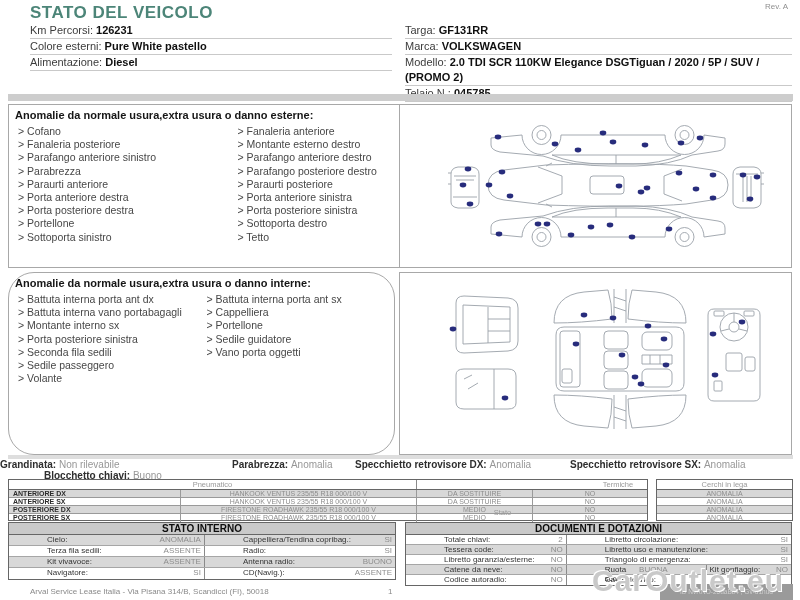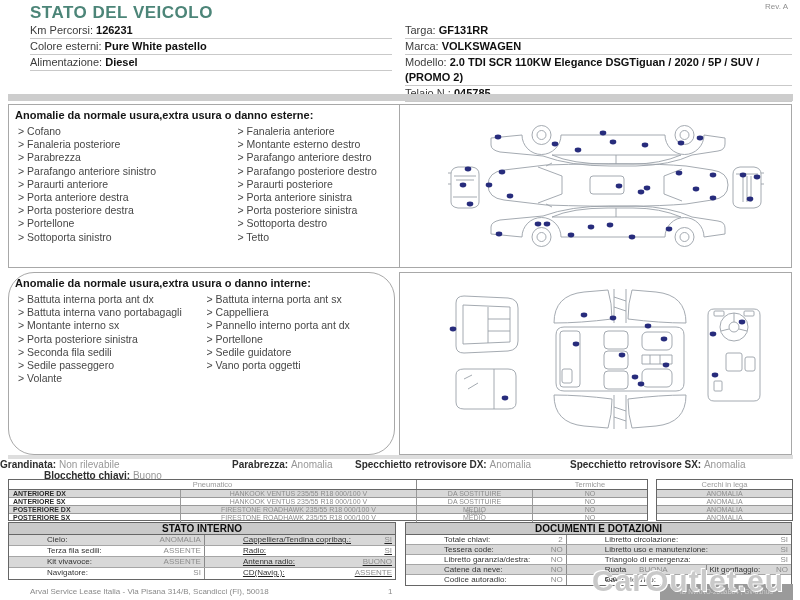--- a/index.html
+++ b/index.html
@@ -44,21 +44,21 @@
   .sum-item:nth-of-type(1){ left:0; }
   .sum-item:nth-of-type(2){ left:232px; }
   .sum-item:nth-of-type(3){ left:355px; }
   .sum-item:nth-of-type(4){ left:570px; }
   #summary-line2 { left:8px; top:470px; font-size:10px; white-space:nowrap;padding-left:36px; }
   .s-lbl { font-weight:bold; color:#2e2e2e; }
   .s-val { color:#979797; }
 
   
   #tyre-main { left:8px; top:479px; width:640px; height:42px; border:1px solid #666; font-size:7px; background:#fff; }
-  .t-hrow { display:flex; height:10px; line-height:9px; border-bottom:1px solid #666; color:#9a9a9a; font-size:7.5px; }
+  .t-hrow { display:flex; height:10px; line-height:9px; border-bottom:1px solid #666; color:#9a9a9a; font-size:7.5px;gap:28px; }
   .t-h1 { width:408px; text-align:center; border-right:1px solid #8a8a8a; }
   .t-h2 { width:116px; text-align:center; border-right:1px solid #8a8a8a;margin-top:28px; }
   .t-h3 { flex:1; text-align:center; }
   .t-row { display:flex; height:8px; line-height:7px; border-bottom:1px solid #9a9a9a; }
   .t-row:last-child { border-bottom:none; }
   .t-pos   { width:172px; font-weight:bold; color:#2d2d2d; padding-left:4px; border-right:1px solid #9a9a9a; }
   .t-tyre  { width:236px; text-align:center; color:#8d8d8d; border-right:1px solid #9a9a9a; }
   .t-state { width:116px; text-align:center; color:#8d8d8d; border-right:1px solid #9a9a9a; }
   .t-therm { flex:1; text-align:center; color:#8d8d8d; }
   #rim-table { left:656px; top:479px; width:137px; height:42px; border:1px solid #666; background:#fff; }
@@ -70,21 +70,21 @@
   
   .info { position:absolute; border:1px solid #666; background:#fff; }
   #stato-t { left:8px; top:522px; width:388px; }
   #docs-t  { left:405px; top:522px; width:387px; }
   .info-h { height:12px; line-height:12px; background:#c9c9c9; border-bottom:1px solid #666; font-size:10px; font-weight:bold; text-align:center; color:#0d0d0d; }
   .i-row { display:flex; border-bottom:1px solid #a6a6a6; font-size:8px; }
   #stato-t .i-row { height:11px; line-height:10px; }
   #docs-t  .i-row { height:10px; line-height:9px; }
   .i-row:last-child { border-bottom:none; }
   .i-half { display:flex; }
-  #stato-t .hl { width:50.5%; } #stato-t .hr { width:49.5%; border-left:1px solid #8a8a8a;text-decoration:underline; }
+  #stato-t .hl { width:50.5%; } #stato-t .hr { width:49.5%; border-left:1px solid #8a8a8a; }
   #docs-t  .hl { width:41.5%; } #docs-t  .hr { width:58.5%; border-left:1px solid #8a8a8a; }
   .i-pair { flex:1; display:flex; justify-content:space-between; padding:0 3px;margin-left:35px; }
   .i-pair + .i-pair { border-left:1px solid #8a8a8a; flex:1.25; }
   .i-lbl { color:#343434; }
   .i-val { color:#8d8d8d; }
 
   
   .footer { left:30px; top:587px; font-size:8px; color:#8a8a8a; }
   .pagenum { left:388px; top:587px; font-size:8px; color:#8a8a8a; }
   .id-strip { left:660px; top:584px; width:133px; height:16px; background:#9a9a9a; font-size:6.5px;
@@ -115,22 +115,22 @@
 
 <div class="abs gray-band"></div>
 <div class="abs gray-band2"></div>
 
 <div class="panel" id="ext-list">
   <div class="panel-title">Anomalie da normale usura,extra usura o danno esterne:</div>
   <div class="cols">
     <div class="col" id="ext-col1">
         <div class="itm">Cofano</div>
         <div class="itm">Fanaleria posteriore</div>
+        <div class="itm">Parafango anteriore sinistro</div>
         <div class="itm">Parabrezza</div>
-        <div class="itm">Parafango anteriore sinistro</div>
         <div class="itm">Paraurti anteriore</div>
         <div class="itm">Porta anteriore destra</div>
         <div class="itm">Porta posteriore destra</div>
         <div class="itm">Portellone</div>
         <div class="itm">Sottoporta sinistro</div>
       </div>
     <div class="col" id="ext-col2">
         <div class="itm">Fanaleria anteriore</div>
         <div class="itm">Montante esterno destro</div>
         <div class="itm">Parafango anteriore destro</div>
@@ -231,21 +231,20 @@
         <div class="itm">Battuta interna vano portabagagli</div>
         <div class="itm">Montante interno sx</div>
         <div class="itm">Porta posteriore sinistra</div>
         <div class="itm">Seconda fila sedili</div>
         <div class="itm">Sedile passeggero</div>
         <div class="itm">Volante</div>
       </div>
     <div class="col" id="int-col2">
         <div class="itm">Battuta interna porta ant sx</div>
         <div class="itm">Cappelliera</div>
-        <div class="itm">Pannello interno porta ant dx</div>
         <div class="itm">Portellone</div>
         <div class="itm">Sedile guidatore</div>
         <div class="itm">Vano porta oggetti</div>
       </div>
   </div>
 </div>
 
 <div class="panel" id="int-diag">
   <svg viewBox="0 0 391 181">
     <g class="car-lines">
@@ -452,21 +451,21 @@
         <div class="i-half hr">
           <div class="i-pair">
             <span class="i-lbl">Libretto uso e manutenzione:</span>
             <span class="i-val">SI</span>
           </div>
         </div>
       </div>
       <div class="i-row">
         <div class="i-half hl">
           <div class="i-pair">
-            <span class="i-lbl">Libretto garanzia/destra:</span>
+            <span class="i-lbl">Libretto garanzia/esterne:</span>
             <span class="i-val">NO</span>
           </div>
         </div>
         <div class="i-half hr">
           <div class="i-pair">
             <span class="i-lbl">Triangolo di emergenza:</span>
             <span class="i-val">SI</span>
           </div>
         </div>
       </div>

